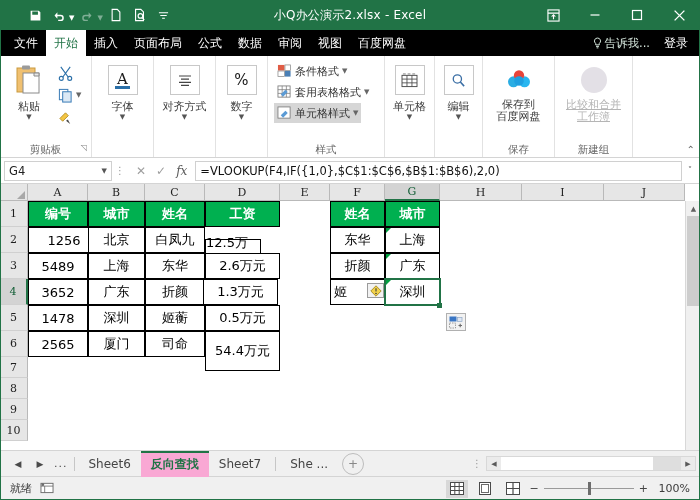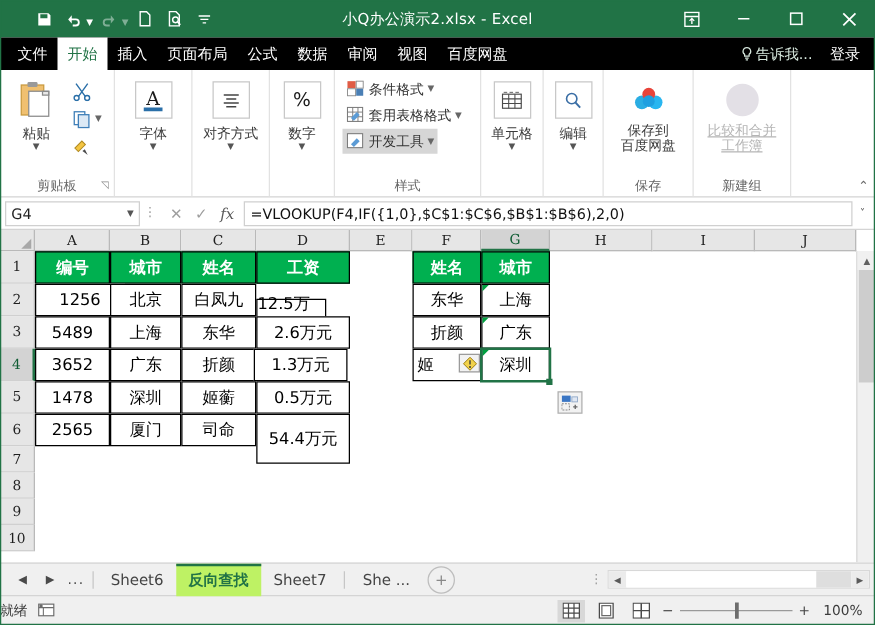--- a/index.html
+++ b/index.html
@@ -157,36 +157,36 @@
     border-top: 1px solid #d4d4d4; flex: 0 0 26px; position: relative;
   }
   .navbtns { display: flex; align-items: center; gap: 2px; padding-left: 8px; color: #4a4a4a; font-size: 9px; }
   .navbtn { width: 20px; height: 20px; display: flex; align-items: center; justify-content: center; }
   .navdots { font-size: 11px; color: #4a4a4a; letter-spacing: 1px; padding: 0 2px; }
   .vsep { width: 1px; height: 14px; background: #c6c6c6; margin: 0 4px; }
   .stab {
     height: 26px; padding: 0 10px; display: flex; align-items: center;
     font-size: 12px; color: #444; font-family: "DejaVu Sans", "Liberation Sans", sans-serif;
   }
-  .stab.active { background: #bef264; color: #217346; font-weight: bold; border-top: 2px solid #217346; }
+  .stab.active { background: #f9a8d4; color: #217346; font-weight: bold; border-top: 2px solid #217346; }
   .addsheet { width: 22px; height: 22px; border-radius: 50%; border: 1px solid #bdbdbd; color: #888;
     display: flex; align-items: center; justify-content: center; font-size: 12px; margin-left: 4px; }
   .hscroll-area { flex: 1; display: flex; align-items: center; justify-content: flex-end; padding-right: 4px; gap: 4px; }
   .hs-dots { color: #9a9a9a; font-size: 10px; }
   .hscroll { width: 210px; height: 15px; background: #fff; border: 1px solid #d8d8d8; display: flex; }
   .hs-btn { width: 14px; height: 13px; display: flex; align-items: center; justify-content: center; font-size: 7px; color: #5a5a5a; background: #ebebeb; }
   .hs-track { flex: 1; background: #fff; }
   .hs-pad { width: 28px; background: #dedede; }
 
   
   .statusbar {
     height: 24px; background: #f0f0f0; display: flex; align-items: center;
     border-top: 1px solid #d4d4d4; flex: 0 0 24px; font-size: 11px; color: #3c3c3c;
   }
-  .sb-left { display: flex; align-items: center; gap: 8px; }
+  .sb-left { display: flex; align-items: center; gap: 8px; padding-left: 10px; }
   .sb-right { margin-left: auto; display: flex; align-items: center; gap: 6px; padding-right: 10px; }
   .viewbtn { width: 22px; height: 18px; display: flex; align-items: center; justify-content: center; color: #3c3c3c; }
   .viewbtn.active { background: #d8d8d8; }
   .zoomslider { display: flex; align-items: center; gap: 5px; color: #444; }
   .zs-track { width: 90px; height: 1px; background: #9a9a9a; position: relative; }
   .zs-thumb { position: absolute; left: 44px; top: -6px; width: 3px; height: 13px; background: #6d6d6d; }
   .zoomval { width: 36px; text-align: right; font-size: 11px; }
   .frame-border { position: absolute; left: 0; top: 0; right: 0; bottom: 0; border: 1px solid #217346; pointer-events: none; }
 </style>
 </head>
@@ -391,21 +391,21 @@
               <path fill="#5b9bd5" d="M4 10l5-5 2.5 2.5-5 5z"></path>
             </svg>
           <span class="slbl">套用表格格式</span>
           <span class="sdd">▼</span>
         </div>
         <div class="smallbtn sel">
           <svg width="15" height="14" viewBox="0 0 16 15">
               <rect x="1" y="1" width="13" height="12" fill="#fff" stroke="#7a7a7a" stroke-width=".9"></rect>
               <path fill="#5b9bd5" d="M4 10l5-5 2.5 2.5-5 5z"></path>
             </svg>
-          <span class="slbl">开发工具</span>
+          <span class="slbl">单元格样式</span>
           <span class="sdd">▼</span>
         </div>
       </div>
       <div class="grp-label">样式</div>
     </div>
 
     <div class="grp" style="width:50px">
       <div class="grp-body" style="justify-content:center">
         <div class="bigbtn">
           <span class="icn">

